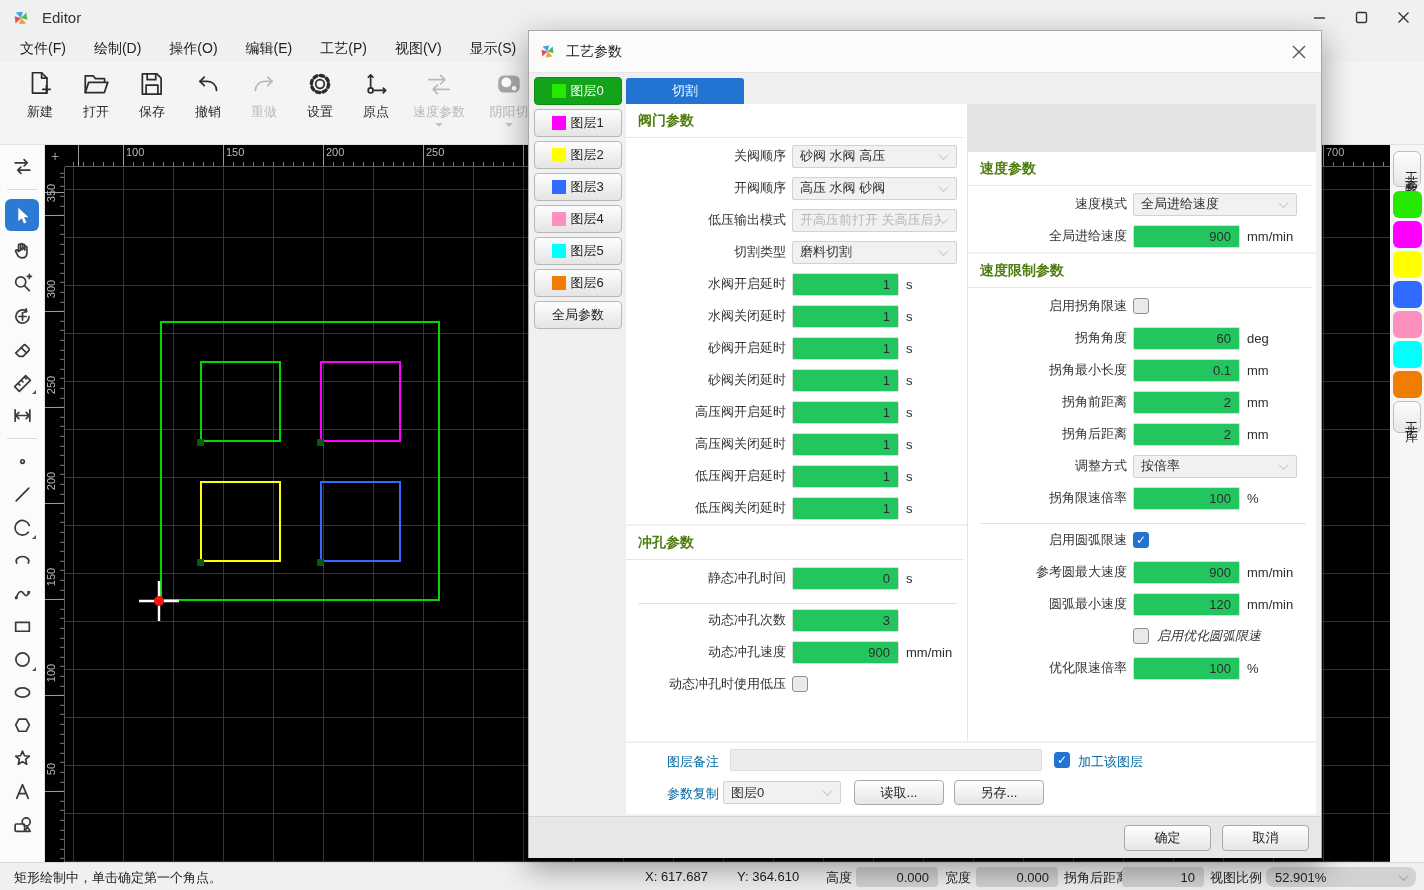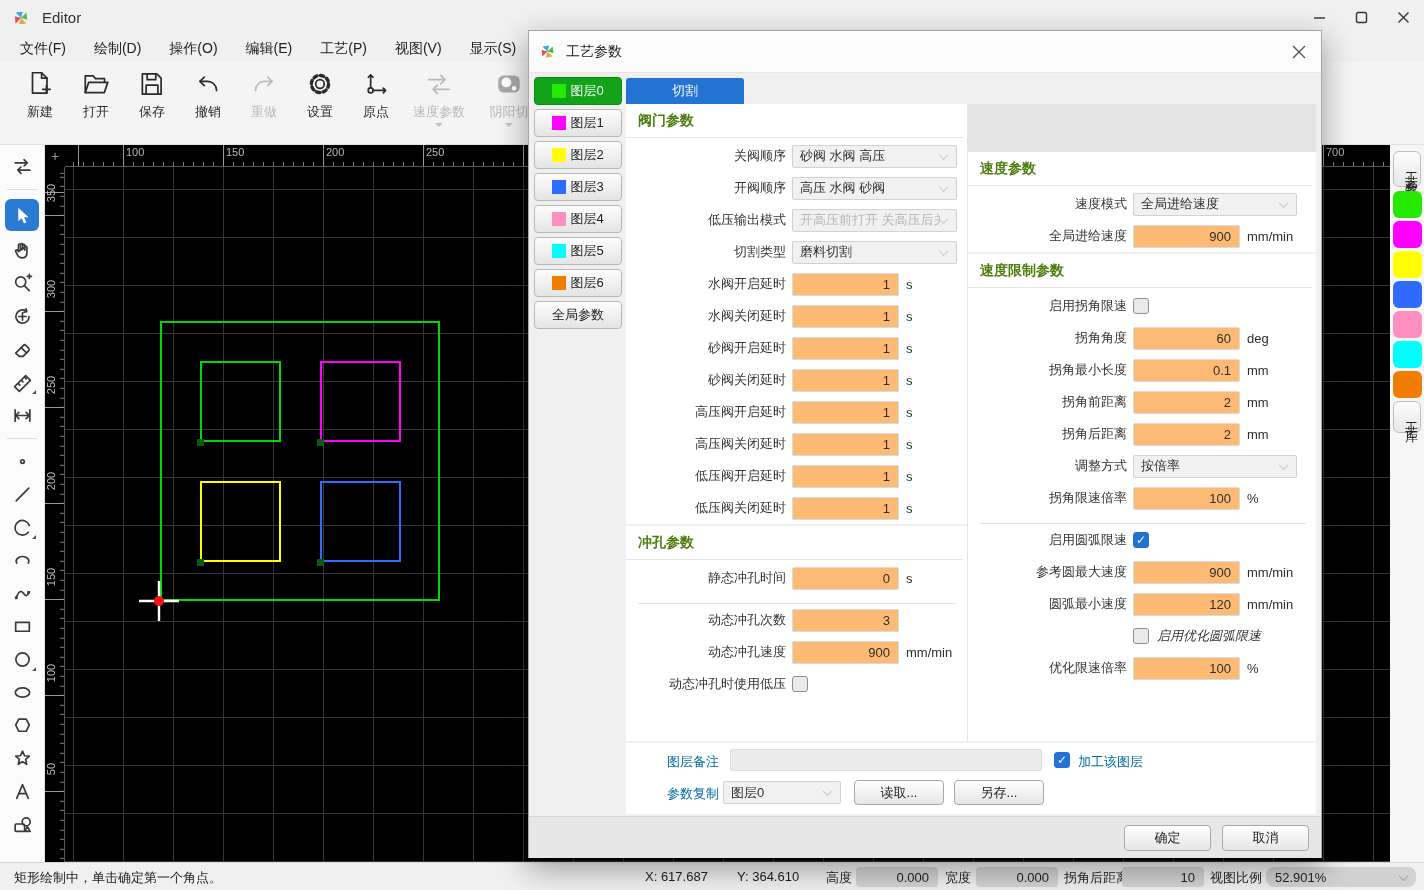--- a/index.html
+++ b/index.html
@@ -131,21 +131,21 @@
   .frow .flabel { text-align:right; font-size:13px; color:#333; flex:none; }
   #col-left .flabel { width:160px; }  #col-right .flabel { width:159px; }
   .ctrl-gap { width:6px; flex:none; }
   .dd { height:23px; background:#f1f1f1; border:1px solid #d2d2d2; border-radius:2px;
     display:flex; align-items:center; font-size:13px; color:#2e2e2e; padding-left:7px;
     overflow:hidden; white-space:nowrap; }
   .dd .ddtxt { flex:1 1 auto; overflow:hidden; }
   .dd .chev { border-color:#c6c6c6; margin-right:9px; }
   .dd.disabled { color:#b6b6b6; }
   #col-left .dd { width:165px; } #col-right .dd { width:164px; }
-  .numbox { width:107px; height:23px; background:#fdba74; border:1px solid #dadada; border-radius:2px;
+  .numbox { width:107px; height:23px; background:#22c55e; border:1px solid #dadada; border-radius:2px;
     font-size:13px; color:#2e2e2e; text-align:right; padding:0 8px; font-family:inherit; }
   .unit { font-size:13px; color:#2e2e2e; margin-left:7px; }
   .cb { width:16px; height:16px; border:1px solid #8f8f8f; border-radius:3px; background:#e9e9e9;
     display:flex; align-items:center; justify-content:center; flex:none; }
   .cb.checked { background:#2273d2; border-color:#2273d2; }
   .cb.checked::after { content:'✓'; color:#fff; font-size:12px; line-height:1; }
   .cb-after-label { font-size:13px; color:#333; margin-left:8px;font-style:italic; }
   .inner-div { height:10px; border-bottom:1px solid #e3e3e3; margin:0 10px 0 12px; }
 
   #dlg-bottom { position:absolute; left:97px; top:712px; width:690px; height:71px; background:#fff; }

